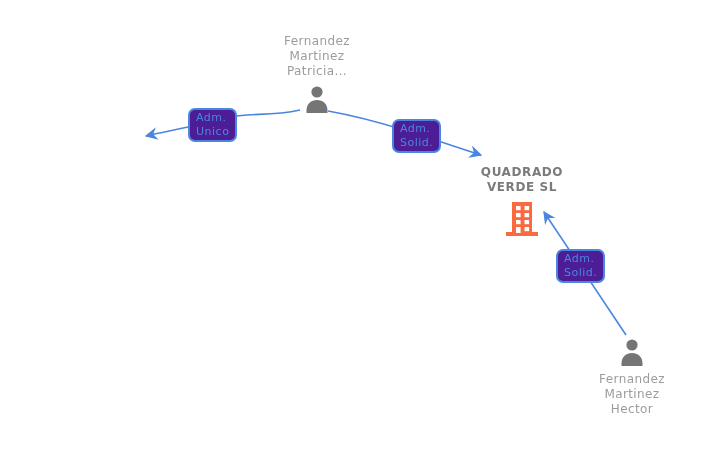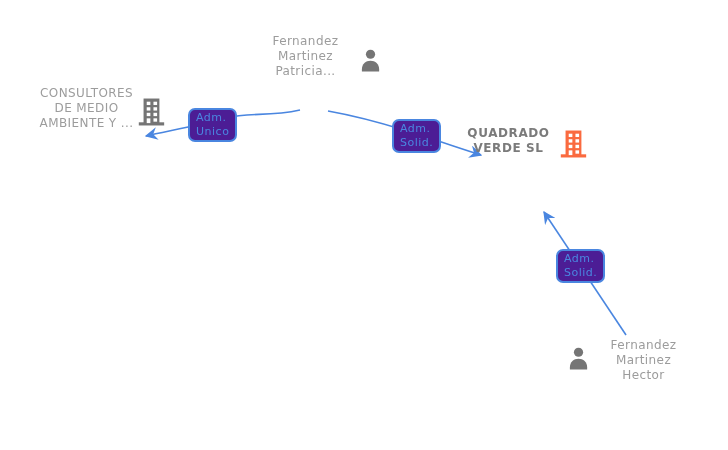--- a/index.html
+++ b/index.html
@@ -22,37 +22,38 @@
   }
   svg.edges path.edge {
     fill: none;
     stroke: var(--edge-blue);
     stroke-width: 1.6;
   }
   .node {
     position: absolute;
     z-index: 2;
     display: flex;
-    flex-direction: row;
+    flex-direction: column;
     align-items: center;
     cursor: pointer;
   }
   .node-label {
     color: var(--text-gray);
     font-size: 12px;
     line-height: 15px;
     letter-spacing: 0.4px;
     text-align: center;
     white-space: pre-line;
     width: 130px;
   }
   .node-label.highlight {
     color: var(--highlight-text);
     font-weight: bold;
     letter-spacing: 0.6px;
+    margin-top: 45px;
   }
   .node-icon { display: block; margin-top: 6px; }
   .icon-gap-below { margin-bottom: 6px; margin-top: 0; }
   .edge-label {
     position: absolute;
     z-index: 3;
     background: #4c1d95;
     border: 2px solid var(--edge-blue);
     border-radius: 7px;
     color: var(--edge-blue);
@@ -104,37 +105,20 @@
   <div class="node" style="left:252px; top:34px; width:130px;">
     <div class="node-label">Fernandez
 Martinez
 Patricia...</div>
     <svg class="node-icon" width="28" height="28" viewBox="0 0 28 28">
       <circle cx="14" cy="7" r="5.6" fill="#757575"></circle>
       <path d="M3.5,28 v-2.5 c0,-6.5 4.7,-10.5 10.5,-10.5 s10.5,4 10.5,10.5 V28 Z" fill="#757575"></path>
     </svg>
   </div>
 
-  <div class="node" style="left:35px; top:86px; width:130px;">
-    <div class="node-label">CONSULTORES
-DE MEDIO
-AMBIENTE Y ...</div>
-    <svg class="node-icon" width="34" height="36" viewBox="0 0 34 36">
-      <rect x="7" y="1" width="20" height="31" fill="#757575"></rect>
-      <rect x="1" y="31" width="32" height="4" fill="#757575"></rect>
-      <rect x="11" y="5" width="4.6" height="4.2" fill="#ffffff"></rect>
-      <rect x="19.5" y="5" width="4.6" height="4.2" fill="#ffffff"></rect>
-      <rect x="11" y="12" width="4.6" height="4.2" fill="#ffffff"></rect>
-      <rect x="19.5" y="12" width="4.6" height="4.2" fill="#ffffff"></rect>
-      <rect x="11" y="19" width="4.6" height="4.2" fill="#ffffff"></rect>
-      <rect x="19.5" y="19" width="4.6" height="4.2" fill="#ffffff"></rect>
-      <rect x="11" y="26" width="4.6" height="6" fill="#ffffff"></rect>
-      <rect x="19.5" y="26" width="4.6" height="4.2" fill="#ffffff"></rect>
-    </svg>
-  </div>
 
   <div class="node" style="left:457px; top:120px; width:130px;">
     <div class="node-label highlight">QUADRADO
 VERDE  SL</div>
     <svg class="node-icon" width="34" height="36" viewBox="0 0 34 36">
       <rect x="7" y="1" width="20" height="31" fill="#fa6a3f"></rect>
       <rect x="1" y="31" width="32" height="4" fill="#fa6a3f"></rect>
       <rect x="11" y="5" width="4.6" height="4.2" fill="#ffffff"></rect>
       <rect x="19.5" y="5" width="4.6" height="4.2" fill="#ffffff"></rect>
       <rect x="11" y="12" width="4.6" height="4.2" fill="#ffffff"></rect>

